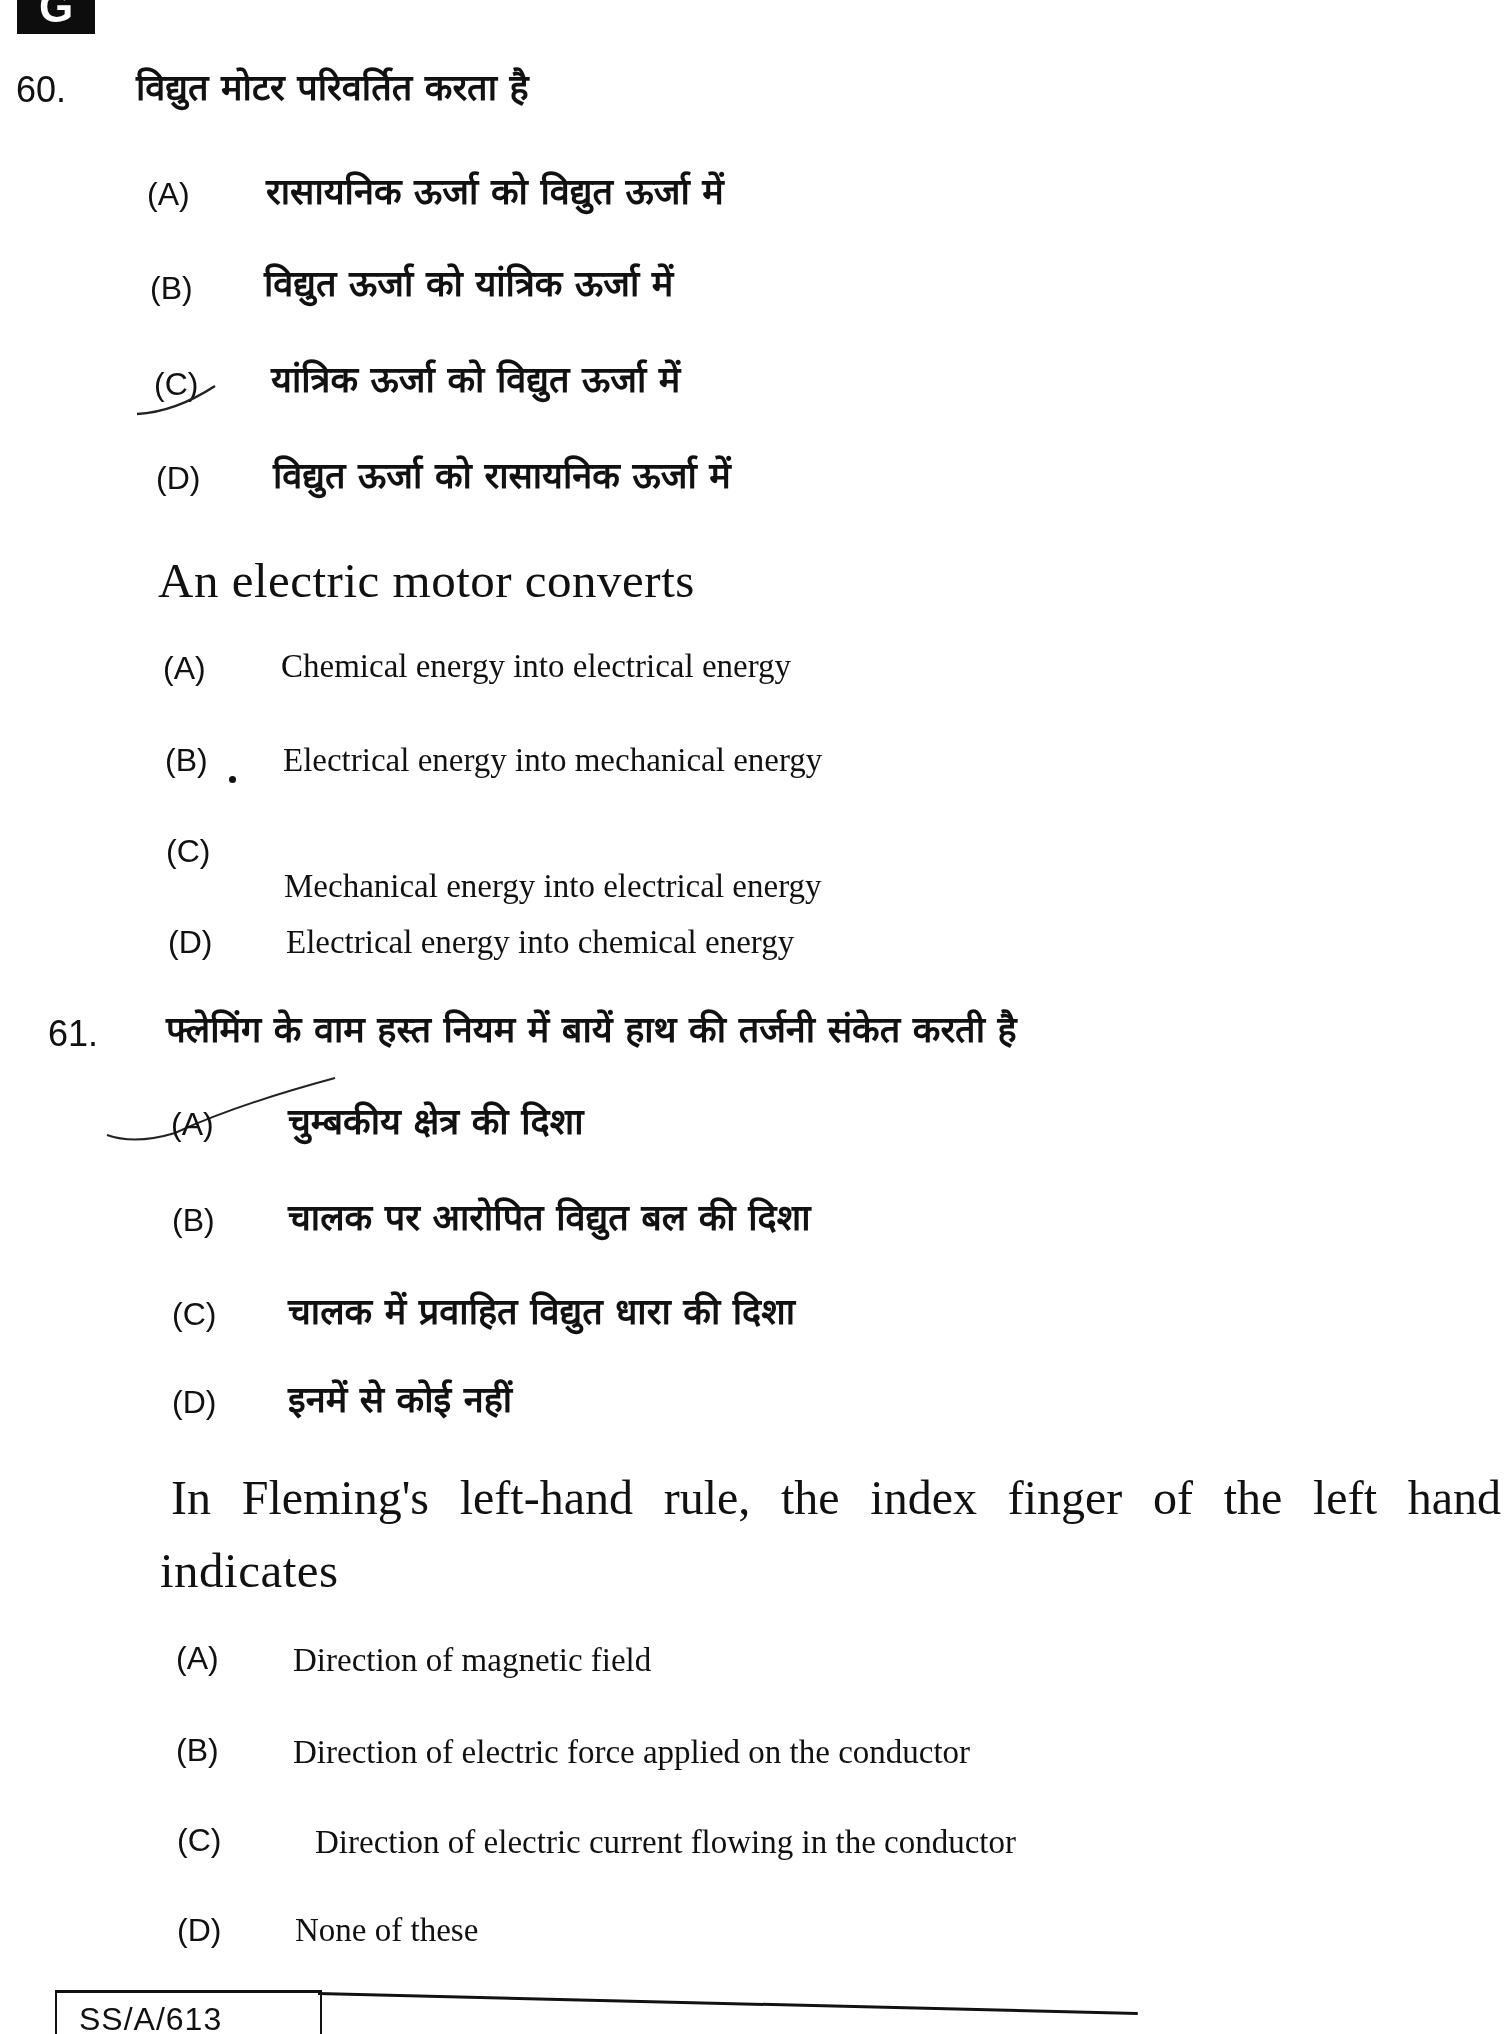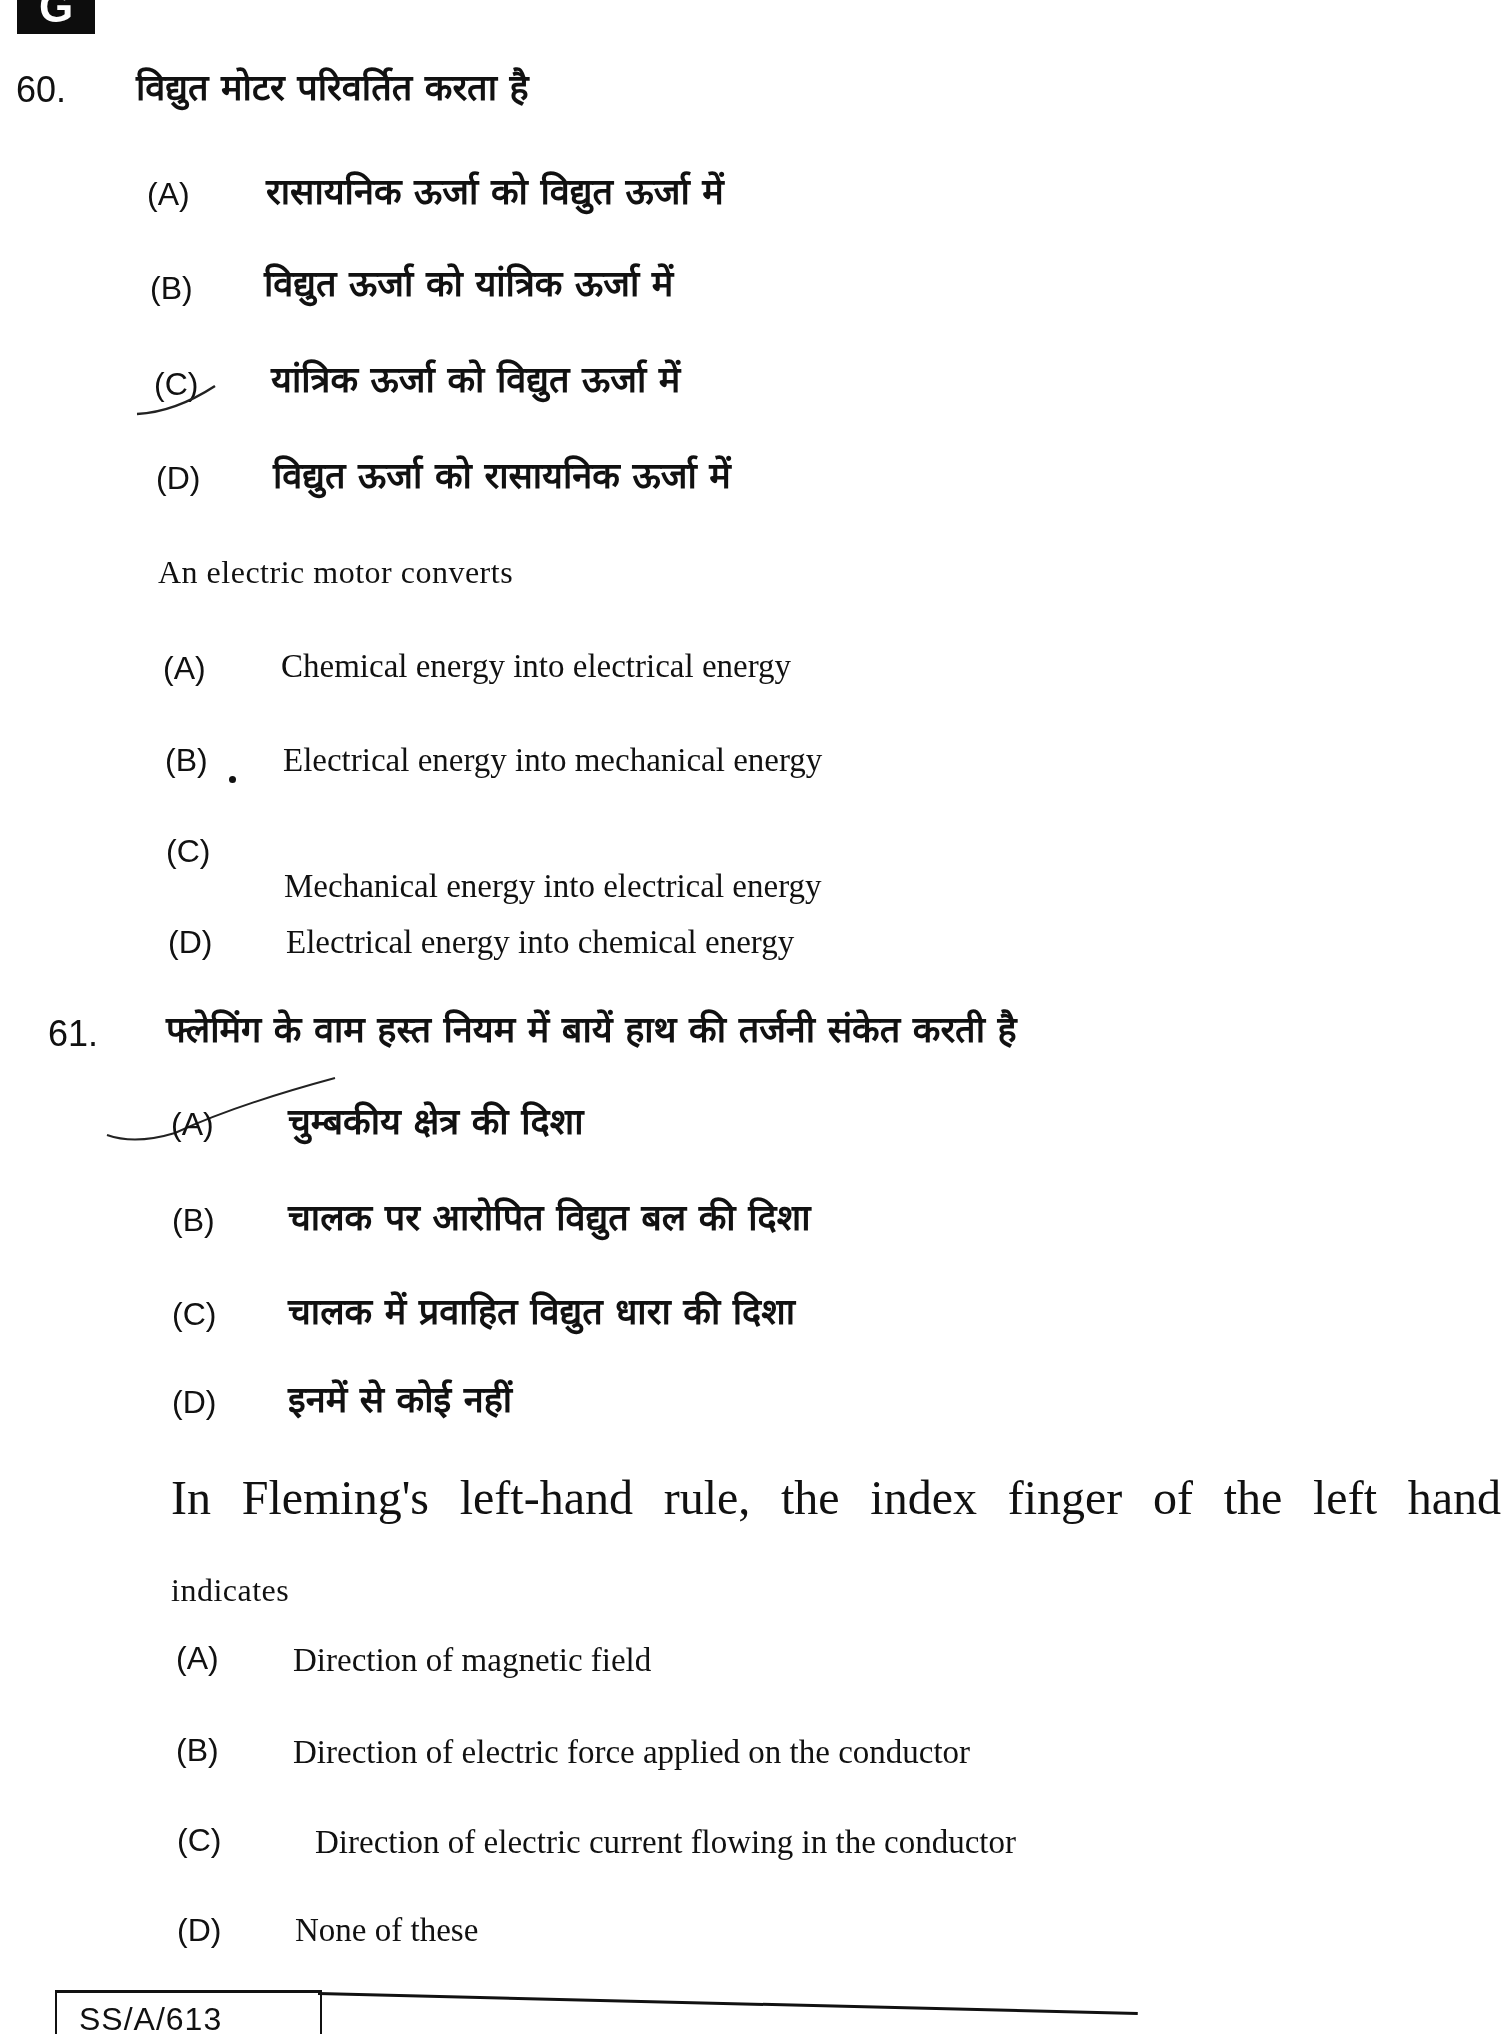--- a/index.html
+++ b/index.html
@@ -4,21 +4,21 @@
 <style>
   html, body { margin:0; padding:0; }
   body { width:1505px; height:2034px; background:#ffffff; position:relative; overflow:hidden; color:#111; font-family:"Liberation Serif", serif; }
   .abs { position:absolute; white-space:nowrap; line-height:1; }
   .corner { position:absolute; left:17px; top:0; width:78px; height:34px; background:#0d0d0d; }
   .corner span { position:absolute; left:22px; top:-18px; color:#fff; font:bold 44px "Liberation Sans", sans-serif; }
   .qnum { font-family:"Liberation Sans", sans-serif; font-size:36px; }
   .hi { font-family:"DejaVu Sans", sans-serif; font-size:36px; font-weight:bold; }
   .lbl { font-family:"Liberation Sans", sans-serif; font-size:32px; }
   .en { font-family:"Liberation Serif", serif; font-size:33px;text-align:center; }
-  .enq { font-family:"Liberation Serif", serif; font-size:32px; letter-spacing:0.5px; }
+  .enq { font-family:"Liberation Serif", serif; font-size:49px; letter-spacing:0.5px; }
   .enq-just { position:absolute; left:171px; width:1330px; top:1474px; font-size:48px; text-align:justify; text-align-last:justify; white-space:normal; line-height:1; }
   .footer-box { position:absolute; left:55px; top:1990px; width:263px; height:60px; border-top:3px solid #111; border-left:2px solid #111; border-right:2px solid #111; }
   .footer-box span { position:absolute; left:22px; top:8px; font:32px "Liberation Sans", sans-serif; letter-spacing:1px; }
   .footer-line { position:absolute; left:318px; top:1992px; width:820px; height:3px; background:#111; transform-origin:left center; transform:rotate(1.4deg); }
   .mark { position:absolute; }
 </style>
 </head>
 <body>
 
 <div class="corner">
@@ -70,21 +70,21 @@
 <div class="abs lbl" style="left:172px; top:1204px;">(B)</div>
 <div class="abs hi" style="left:288px; top:1200px;">चालक पर आरोपित विद्युत बल की दिशा</div>
 
 <div class="abs lbl" style="left:172px; top:1298px;">(C)</div>
 <div class="abs hi" style="left:288px; top:1294px;">चालक में प्रवाहित विद्युत धारा की दिशा</div>
 
 <div class="abs lbl" style="left:172px; top:1386px;">(D)</div>
 <div class="abs hi" style="left:288px; top:1382px;">इनमें से कोई नहीं</div>
 
 <div class="enq-just">In Fleming's left-hand rule, the index finger of the left hand</div>
-<div class="abs enq" style="left:171px; top:1546px;margin-top:28px;">indicates</div>
+<div class="abs enq" style="left:160px; top:1546px;">indicates</div>
 
 <div class="abs lbl" style="left:176px; top:1642px;">(A)</div>
 <div class="abs en" style="left:293px; top:1644px;">Direction of magnetic field</div>
 
 <div class="abs lbl" style="left:176px; top:1734px;">(B)</div>
 <div class="abs en" style="left:293px; top:1736px;">Direction of electric force applied on the conductor</div>
 
 <div class="abs lbl" style="left:177px; top:1824px;">(C)</div>
 <div class="abs en" style="left:294px; top:1826px;margin-left:21px;">Direction of electric current flowing in the conductor</div>
 

